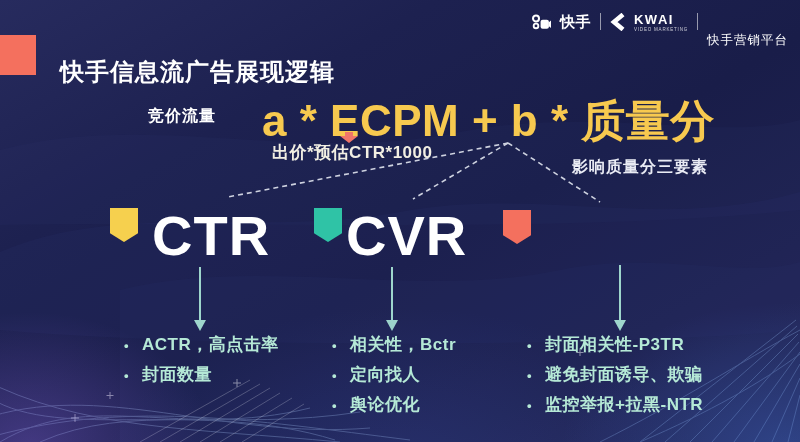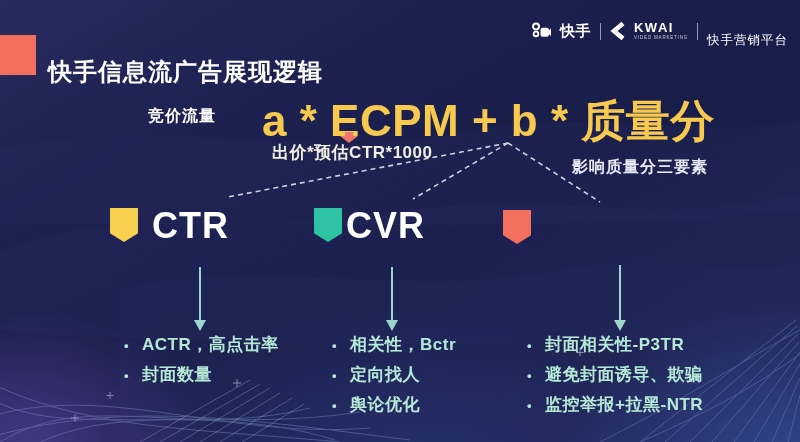--- a/index.html
+++ b/index.html
@@ -12,40 +12,40 @@
   .glow{
     position:absolute;inset:0;pointer-events:none;
     background:
       radial-gradient(260px 190px at 30px 445px, rgba(124,94,205,.42), transparent 70%),
       radial-gradient(320px 210px at 785px 450px, rgba(64,110,210,.38), transparent 70%),
       radial-gradient(420px 240px at 400px 480px, rgba(60,80,170,.28), transparent 72%);
   }
   svg.layer{position:absolute;left:0;top:0;pointer-events:none;}
   
   .accent-square{position:absolute;left:0;top:35px;width:36px;height:40px;}
-  .title{position:absolute;left:48px;top:40px;font-size:24px;font-weight:bold;color:#fff;letter-spacing:1px;}
-  .brand{position:absolute;top:13px;right:12px;display:flex;align-items:center;gap:9px;color:#fff;}
+  .title{position:absolute;left:60px;top:40px;font-size:24px;font-weight:bold;color:#fff;letter-spacing:1px;}
+  .brand{position:absolute;top:13px;right:12px;display:flex;gap:9px;color:#fff;}
   .brand .ks-label{font-size:15px;font-weight:bold;letter-spacing:.5px;}
   .brand .bar{width:1px;height:17px;background:rgba(255,255,255,.55);}
   .kwai-stack{display:flex;flex-direction:column;line-height:1;}
   .kwai-word{font-size:13px;font-weight:800;letter-spacing:1.5px;}
   .kwai-sub{font-size:4.5px;letter-spacing:.8px;opacity:.75;margin-top:2px;white-space:nowrap;}
   .platform-label{font-size:12.5px;font-weight:500;letter-spacing:1px;margin-top:19px;}
   
   .bid-label{position:absolute;left:148px;top:106px;font-size:16px;font-weight:bold;color:#fff;letter-spacing:1px;}
   .formula{position:absolute;left:262px;top:92px;font-size:44px;font-weight:bold;color:#f7c94f;letter-spacing:.5px;}
   .mini-arrow{position:absolute;left:340px;top:132px;}
   .ecpm-note{position:absolute;left:272px;top:141px;font-size:17px;font-weight:bold;color:#f2efe3;letter-spacing:.5px;}
   .quality-note{position:absolute;left:572px;top:157px;font-size:16px;font-weight:bold;color:#e9ebf4;letter-spacing:1px;}
   
   .badge{position:absolute;width:28px;height:34px;clip-path:polygon(0 0,100% 0,100% 74%,50% 100%,0 74%);}
   .badge.b1{left:110px;top:208px;}
   .badge.b2{left:314px;top:208px;}
   .badge.b3{left:503px;top:210px;}
-  .factor-label{position:absolute;top:208px;font-size:36px;font-weight:600;color:#fff;letter-spacing:1px;line-height:1;}
+  .factor-label{position:absolute;top:208px;font-size:56px;font-weight:600;color:#fff;letter-spacing:1px;line-height:1;}
   .factor-label.f1{left:152px;}
   .factor-label.f2{left:346px;}
   
   ul.items{position:absolute;margin:0;padding:0;list-style:none;top:334px;}
   ul.items.c1{left:124px;}
   ul.items.c2{left:332px;}
   ul.items.c3{left:527px;}
   ul.items li{display:flex;align-items:baseline;gap:13px;margin-bottom:7px;
     font-size:17px;font-weight:bold;color:#b5e9d6;letter-spacing:.5px;line-height:22px;}
   ul.items li .dot{font-size:13px;}

